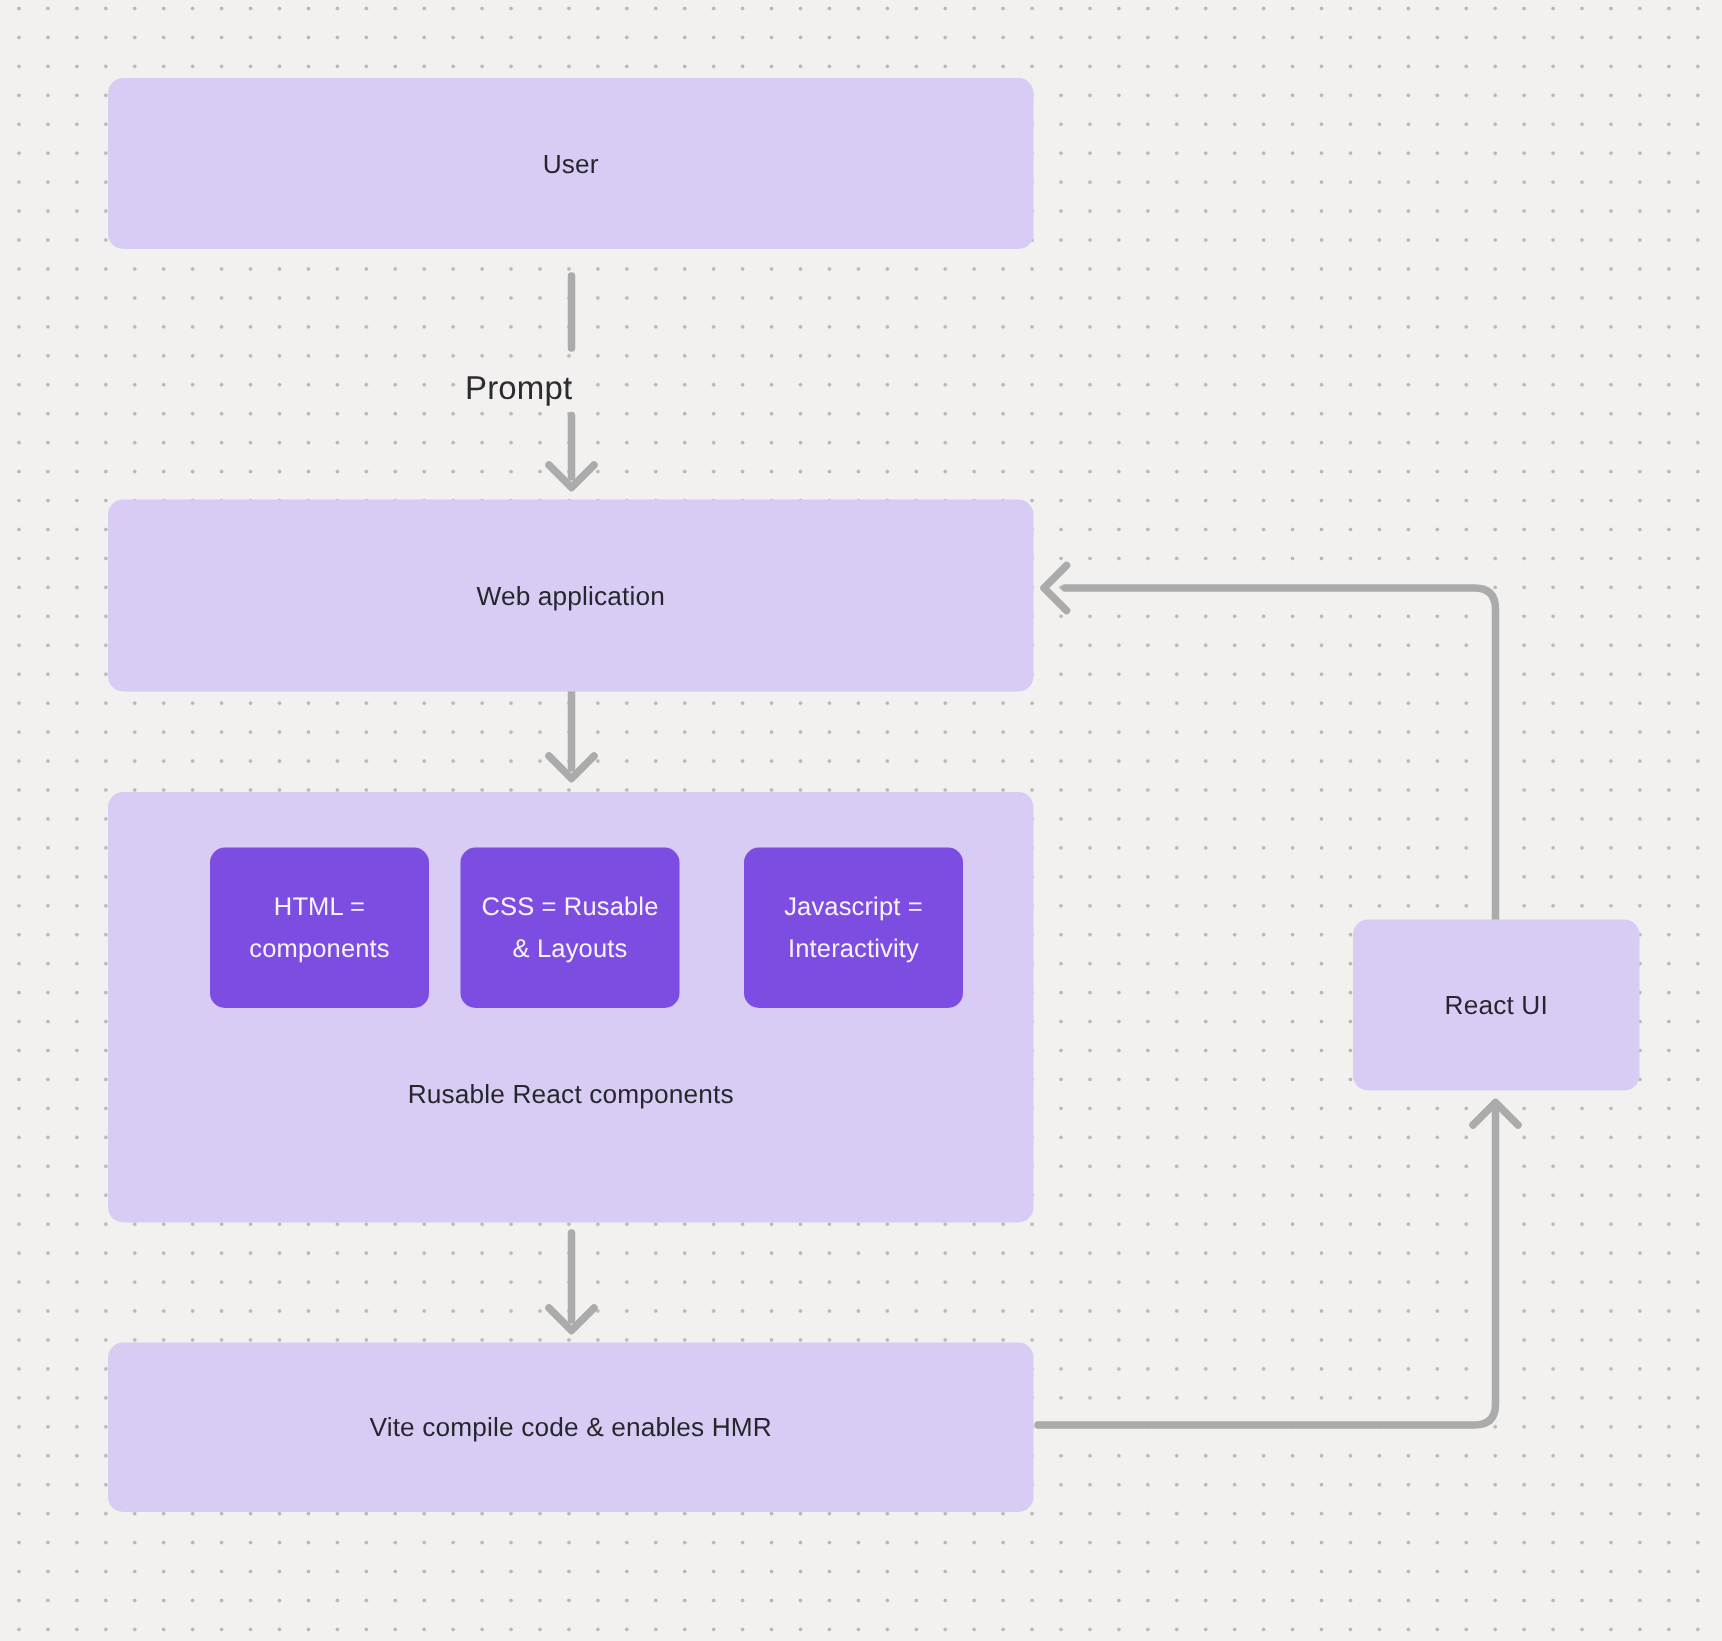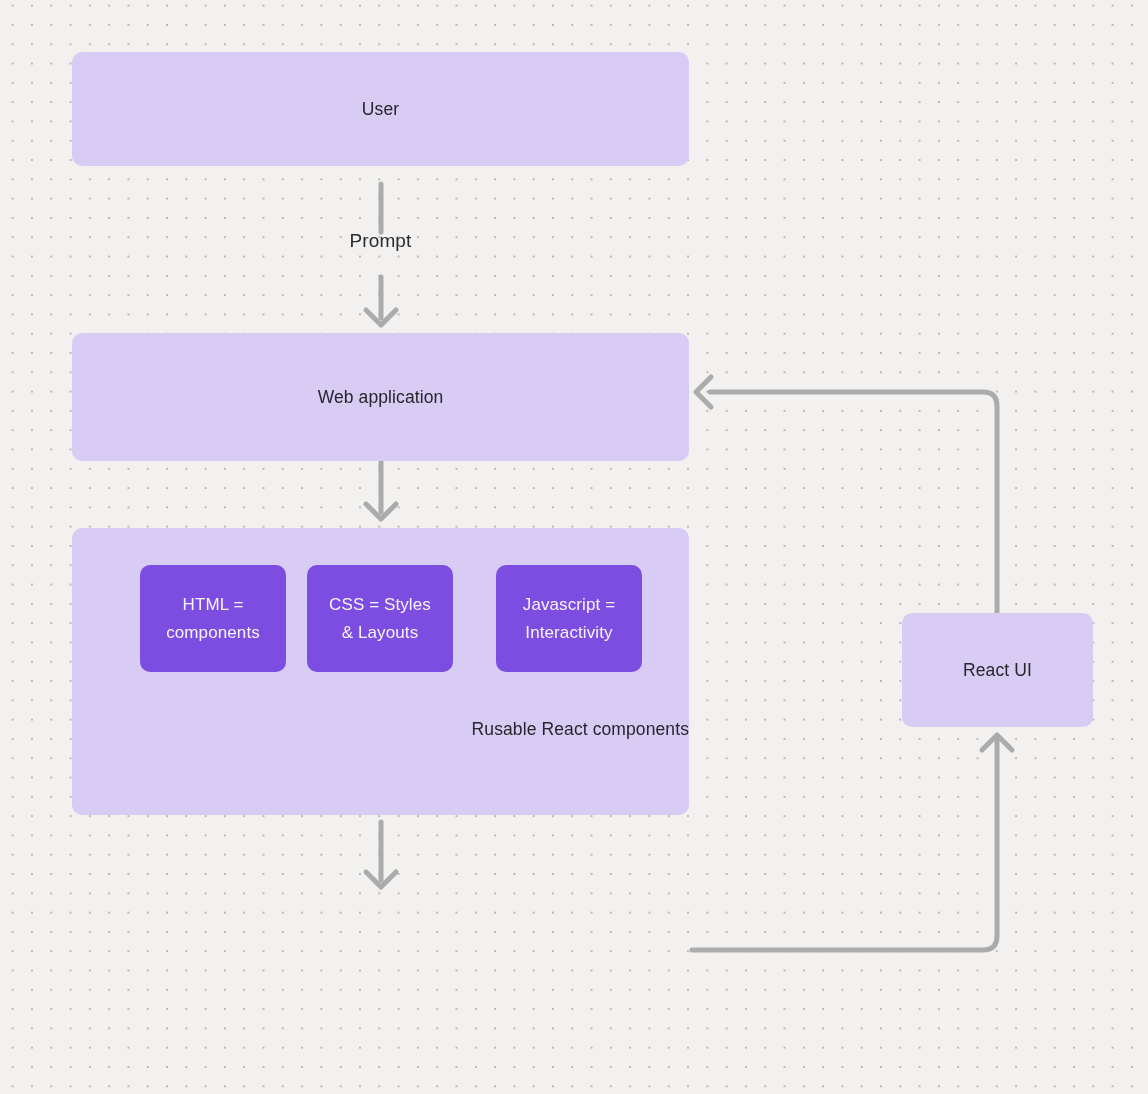--- a/index.html
+++ b/index.html
@@ -61,33 +61,33 @@
   .node-html   { left: 140px; top: 565px; width: 146px; height: 107px; }
   .node-css    { left: 307px; top: 565px; width: 146px; height: 107px; }
   .node-js     { left: 496px; top: 565px; width: 146px; height: 107px; }
   .node-vite   { left: 72px;  top: 895px; width: 617px; height: 113px; }
   .node-render { left: 902px; top: 613px; width: 191px; height: 114px; border-radius: 12px; }
   .group-caption {
     position: absolute;
     left: 72px;
     top: 719px;
     width: 617px;
-    text-align: right;
+    text-align: center;
     color: #26262c;
     font-size: 17.5px;
     letter-spacing: 0.1px;
   }
   .edge-label-prompt {
     position: absolute;
     left: 310px;
-    top: 230px;
+    top: 246px;
     width: 141px;
-    text-align: center;
+    text-align: left;
     color: #2b2b31;
-    font-size: 19px;
+    font-size: 22px;
     letter-spacing: 0.1px;
   }
 </style>
 </head>
 <body>
 
 <div class="canvas">
 
   <svg class="edges-layer" viewBox="0 0 1148 1094" xmlns="http://www.w3.org/2000/svg">
     <g>
@@ -127,32 +127,35 @@
 
   <div class="node dark node-html">
     <div>
       <div>HTML =</div>
       <div>components</div>
     </div>
   </div>
 
   <div class="node dark node-css">
     <div>
-      <div>CSS = Styles</div>
+      <div>CSS = Rusable</div>
       <div>&amp; Layouts</div>
     </div>
   </div>
 
   <div class="node dark node-js">
     <div>
       <div>Javascript =</div>
       <div>Interactivity</div>
     </div>
   </div>
 
   <div class="group-caption">Rusable React components</div>
 
+  <div class="node light node-vite">
+    <span>Vite compile code &amp; enables HMR</span>
+  </div>
 
   <div class="node light node-render">
     <span>React UI</span>
   </div>
 
 </div>
 
 </body></html>

